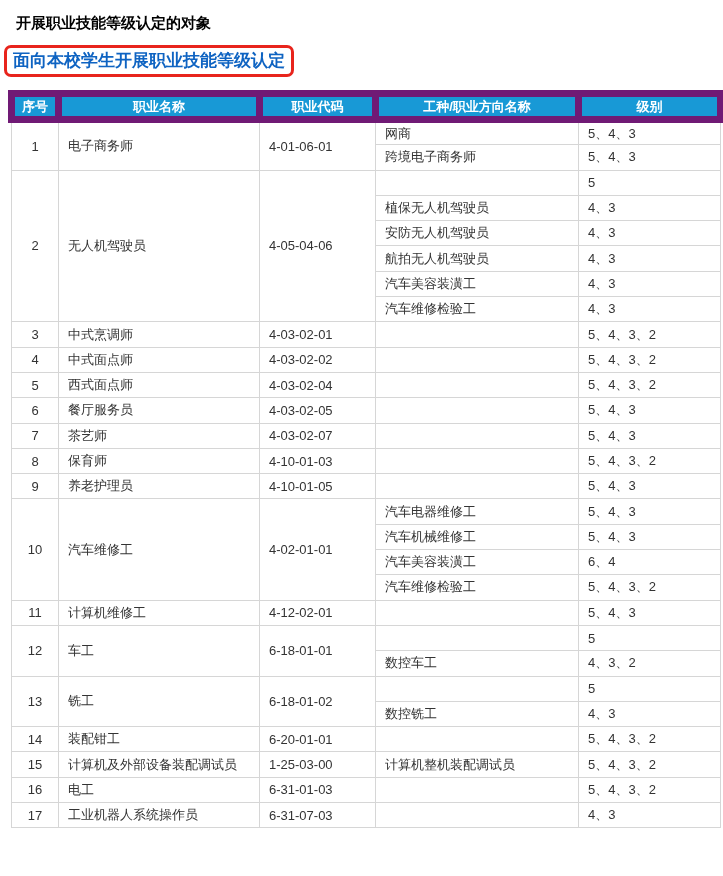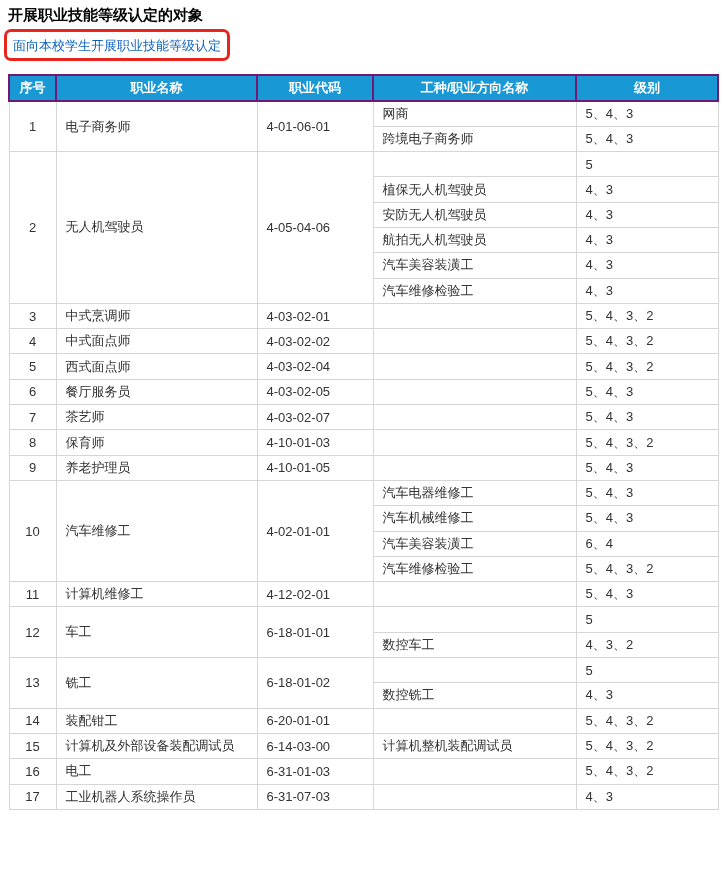--- a/index.html
+++ b/index.html
@@ -15,56 +15,57 @@
     font-family: "Liberation Sans", "DejaVu Sans", sans-serif;
     color: var(--text-color);
     width: 723px;
   }
   .page { padding: 6px 6px 10px 8px; }
 
   .heading {
     font-size: 15px;
     font-weight: bold;
     color: #000000;
-    margin: 0;
+    margin: 8px;
     line-height: 18px;
   }
   .heading-2 { margin-top: 20px; }
 
   .link-box {
     display: inline-block;
     border: 3px solid var(--box-color);
     border-radius: 7px;
     padding: 4px 6px;
     margin-top: 5px;
     margin-left: -4px;
   }
   .link-box a {
     color: var(--link-color);
-    font-size: 13px;
+    font-size: 17px;
     text-decoration: none;
     line-height: 15px;
     display: inline-block;
+    font-weight: bold;
   }
 
   table.occupations {
     border-collapse: collapse;
     table-layout: fixed;
     width: 709px;
     margin-top: 13px;
   }
   table.occupations th {
     background: var(--header-bg);
     color: #ffffff;
     font-size: 13px;
     font-weight: bold;
     height: 26px;
     padding: 0 4px;
     text-align: center;
-    border: 2px solid #701a75;
+    border: 7px solid #701a75;
     overflow: hidden;
     white-space: nowrap;
   }
   table.occupations td {
     border: 1px solid var(--border-color);
     height: 25.3px;
     font-size: 13px;
     padding: 0 9px;
     vertical-align: middle;
     text-align: left;
@@ -245,21 +246,21 @@
         <tr>
           <td class="cell-no">14</td>
           <td class="cell-name">装配钳工</td>
           <td class="cell-code">6-20-01-01</td>
           <td class="cell-worktype"></td>
           <td class="cell-level">5、4、3、2</td>
         </tr>
         <tr>
           <td class="cell-no">15</td>
           <td class="cell-name">计算机及外部设备装配调试员</td>
-          <td class="cell-code">6-14-03-00</td>
+          <td class="cell-code">1-25-03-00</td>
           <td class="cell-worktype">计算机整机装配调试员</td>
           <td class="cell-level">5、4、3、2</td>
         </tr>
         <tr>
           <td class="cell-no">16</td>
           <td class="cell-name">电工</td>
           <td class="cell-code">6-31-01-03</td>
           <td class="cell-worktype"></td>
           <td class="cell-level">5、4、3、2</td>
         </tr>

